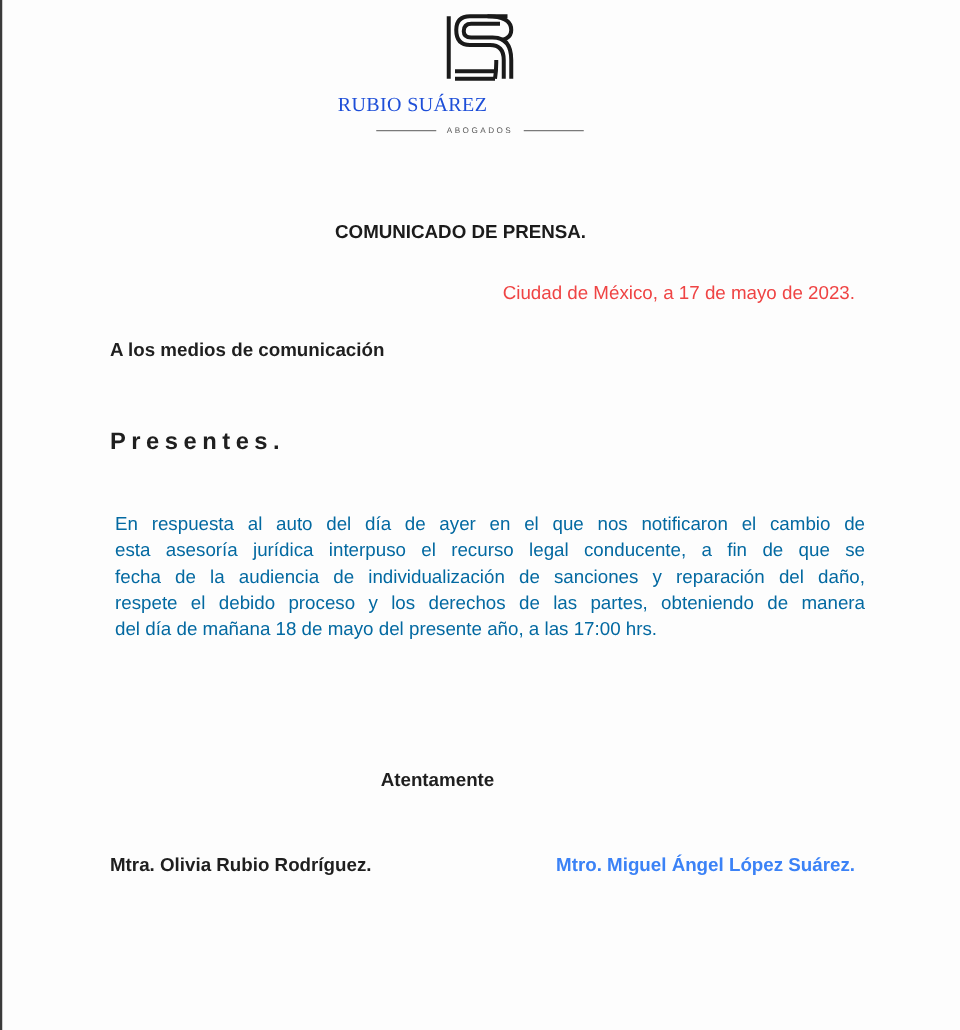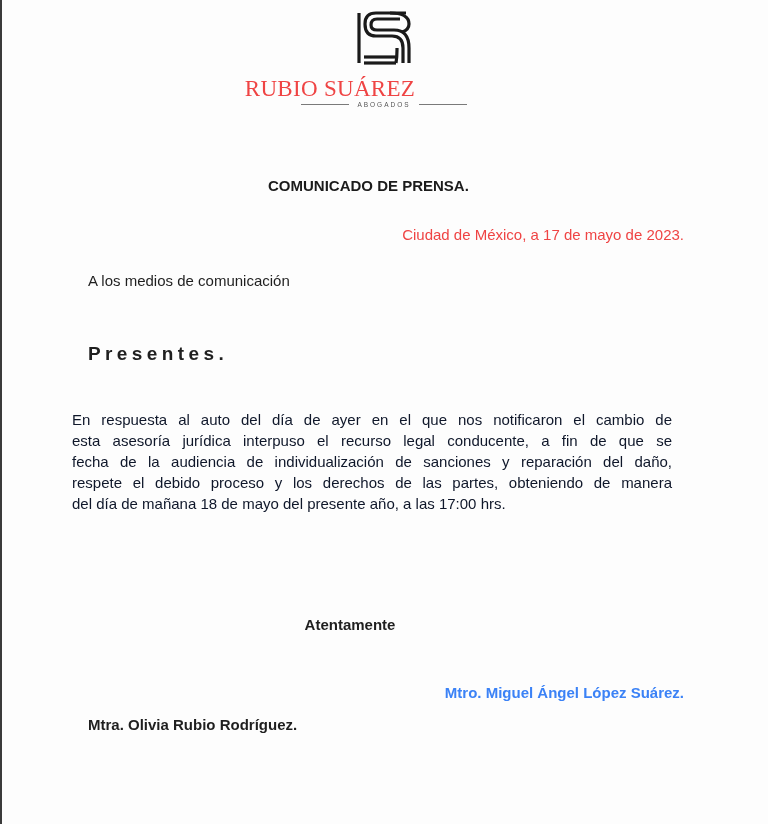--- a/index.html
+++ b/index.html
@@ -32,23 +32,23 @@
       left: 0; top: 10px;
       width: 768px;
       text-align: center;
     }
     .logo svg { display: block; margin: 0 auto; }
     .brand-name {
       position: absolute;
       top: 76px; left: 0; width: 660px;
       text-align: center;
       font-family: "Liberation Serif", serif;
-      font-size: 23px;
+      font-size: 16px;
       letter-spacing: 0.3px;
-      color: #ef4444;
+      color: #1d4ed8;
     }
     .brand-sub {
       position: absolute;
       top: 101px; left: 0; width: 768px;
       display: flex;
       justify-content: center;
       align-items: center;
       gap: 8px;
     }
     .brand-sub .line {
@@ -69,56 +69,56 @@
     }
     .date {
       position: absolute;
       top: 226px; right: 84px;
       font-size: 15px;
       color: #ef4444;
     }
     .addressee {
       position: absolute;
       top: 270px; left: 88px;
-      font-weight: normal;
+      font-weight: bold;
       font-size: 15px;
       line-height: 22px;
       color: #1f1f1f;
     }
     .addressee .l2 { padding-left: 3px; }
     .presentes {
       position: absolute;
       top: 343px; left: 88px;
       font-weight: bold;
       font-size: 19px;
       letter-spacing: 4.4px;
       color: #1f1f1f;
     }
     .body-text {
       position: absolute;
-      top: 409px; left: 72px;
+      top: 409px; left: 92px;
       width: 600px;
       font-size: 15px;
       line-height: 21px;
-      color: #0f172a;
+      color: #0369a1;
     }
     .body-text .ln { display: block; white-space: nowrap; text-align: justify; text-align-last: justify; }
     .body-text .ln.last { text-align-last: left; }
     .closing {
       position: absolute;
       top: 616px; left: 0; width: 700px;
       text-align: center;
       font-weight: bold;
       font-size: 15px;
       color: #1f1f1f;
     }
     .closing span { position: relative; left: 0px; }
     .sig-left {
       position: absolute;
-      top: 716px; left: 88px;
+      top: 684px; left: 88px;
       font-weight: bold;
       font-size: 15px;
       color: #1f1f1f;
     }
     .sig-right {
       position: absolute;
       top: 684px; right: 84px;
       font-weight: bold;
       font-size: 15px;
       color: #3b82f6;

